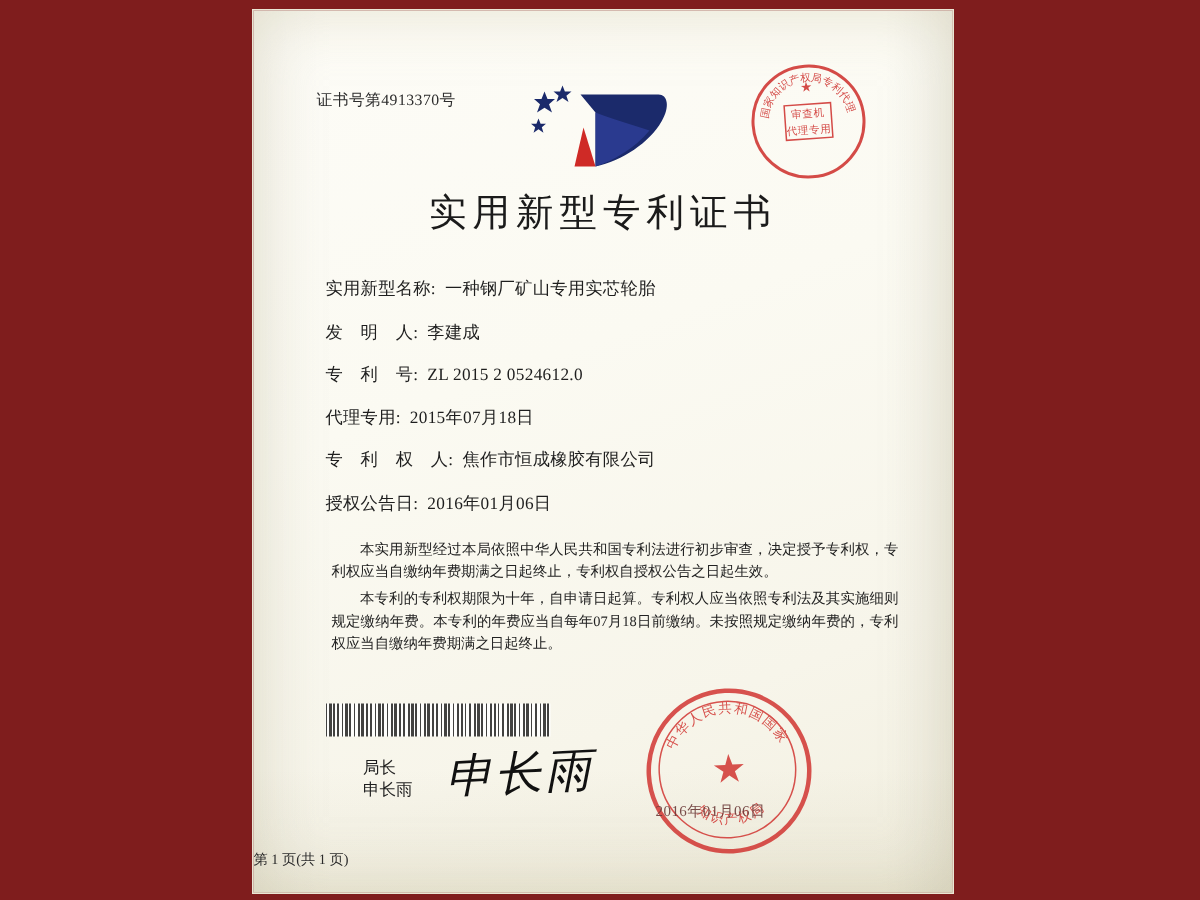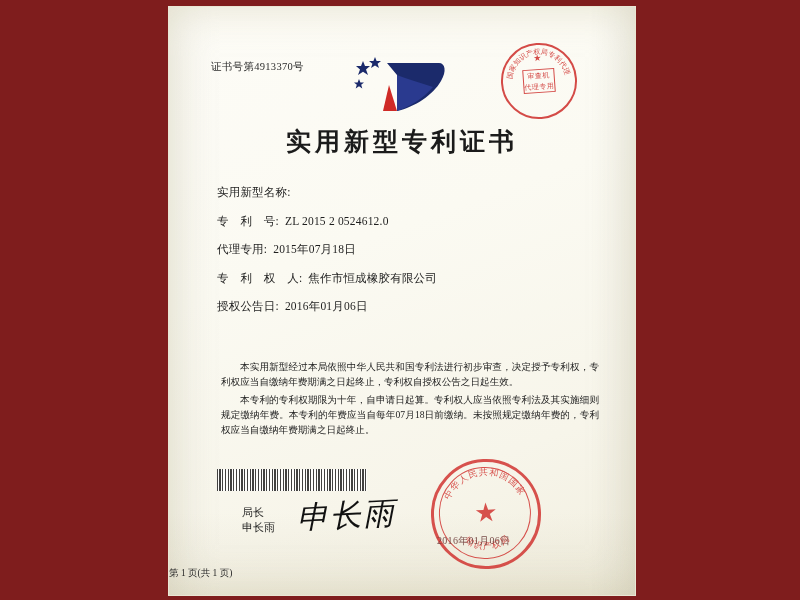--- a/index.html
+++ b/index.html
@@ -97,21 +97,21 @@
     color: #cf3330;
   }
   
   .title {
     position: absolute;
     left: 0;
     right: 0;
     top: 118px;
     text-align: center;
     font-size: 25px;
-    font-weight: bold;
+    font-weight: normal;
     letter-spacing: 4px;
     color: #1b1b1b;
     font-family: "DejaVu Serif", serif;
   }
   
   .fields {
     position: absolute;
     left: 48px;
     top: 178px;
     width: 390px;
@@ -280,20 +280,25 @@
       </svg>
       <div class="star">★</div>
       <div class="inner-box">审查机<br>代理专用</div>
     </div>
 
     <div class="title">实用新型专利证书</div>
 
     <div class="fields">
       <div class="field-row">
         <span class="field-label">实用新型名称:</span>
+        <span class="field-value">一种钢厂矿山专用实芯轮胎</span>
+      </div>
+      <div class="field-row">
+        <span class="field-label">发　明　人:</span>
+        <span class="field-value">李建成</span>
       </div>
       <div class="field-row">
         <span class="field-label">专　利　号:</span>
         <span class="field-value">ZL 2015 2 0524612.0</span>
       </div>
       <div class="field-row">
         <span class="field-label">代理专用:</span>
         <span class="field-value">2015年07月18日</span>
       </div>
       <div class="field-row">

